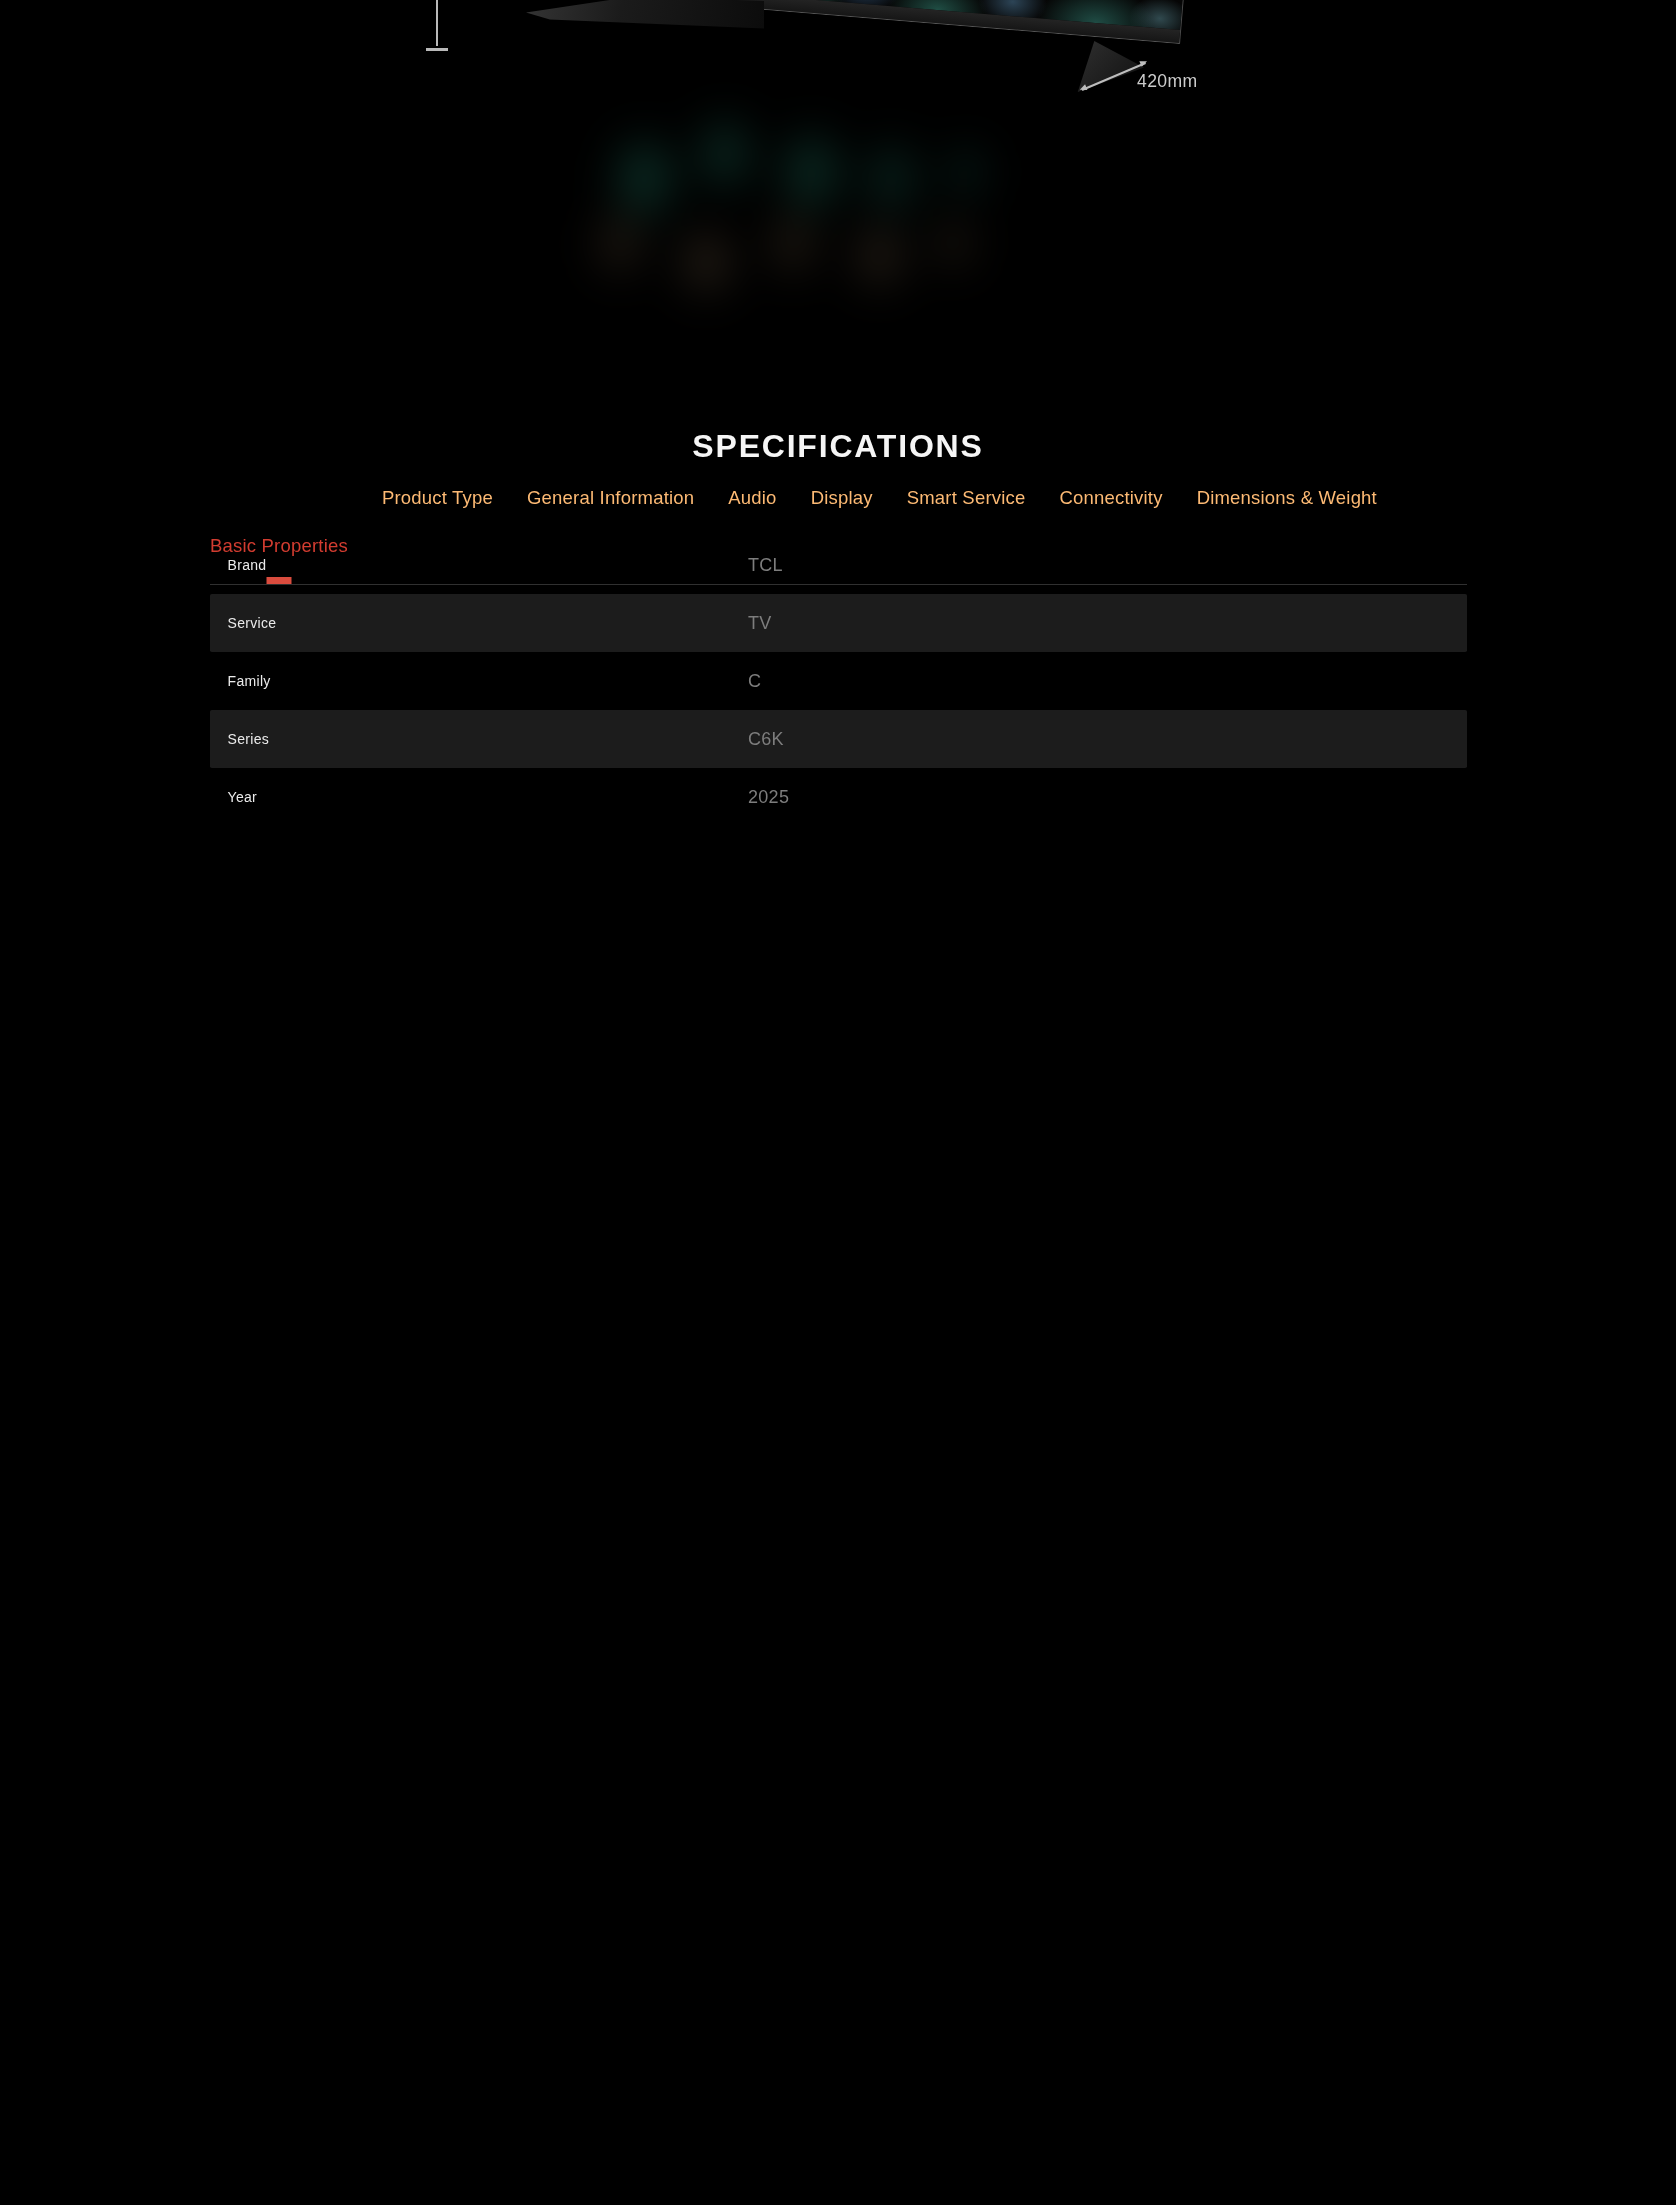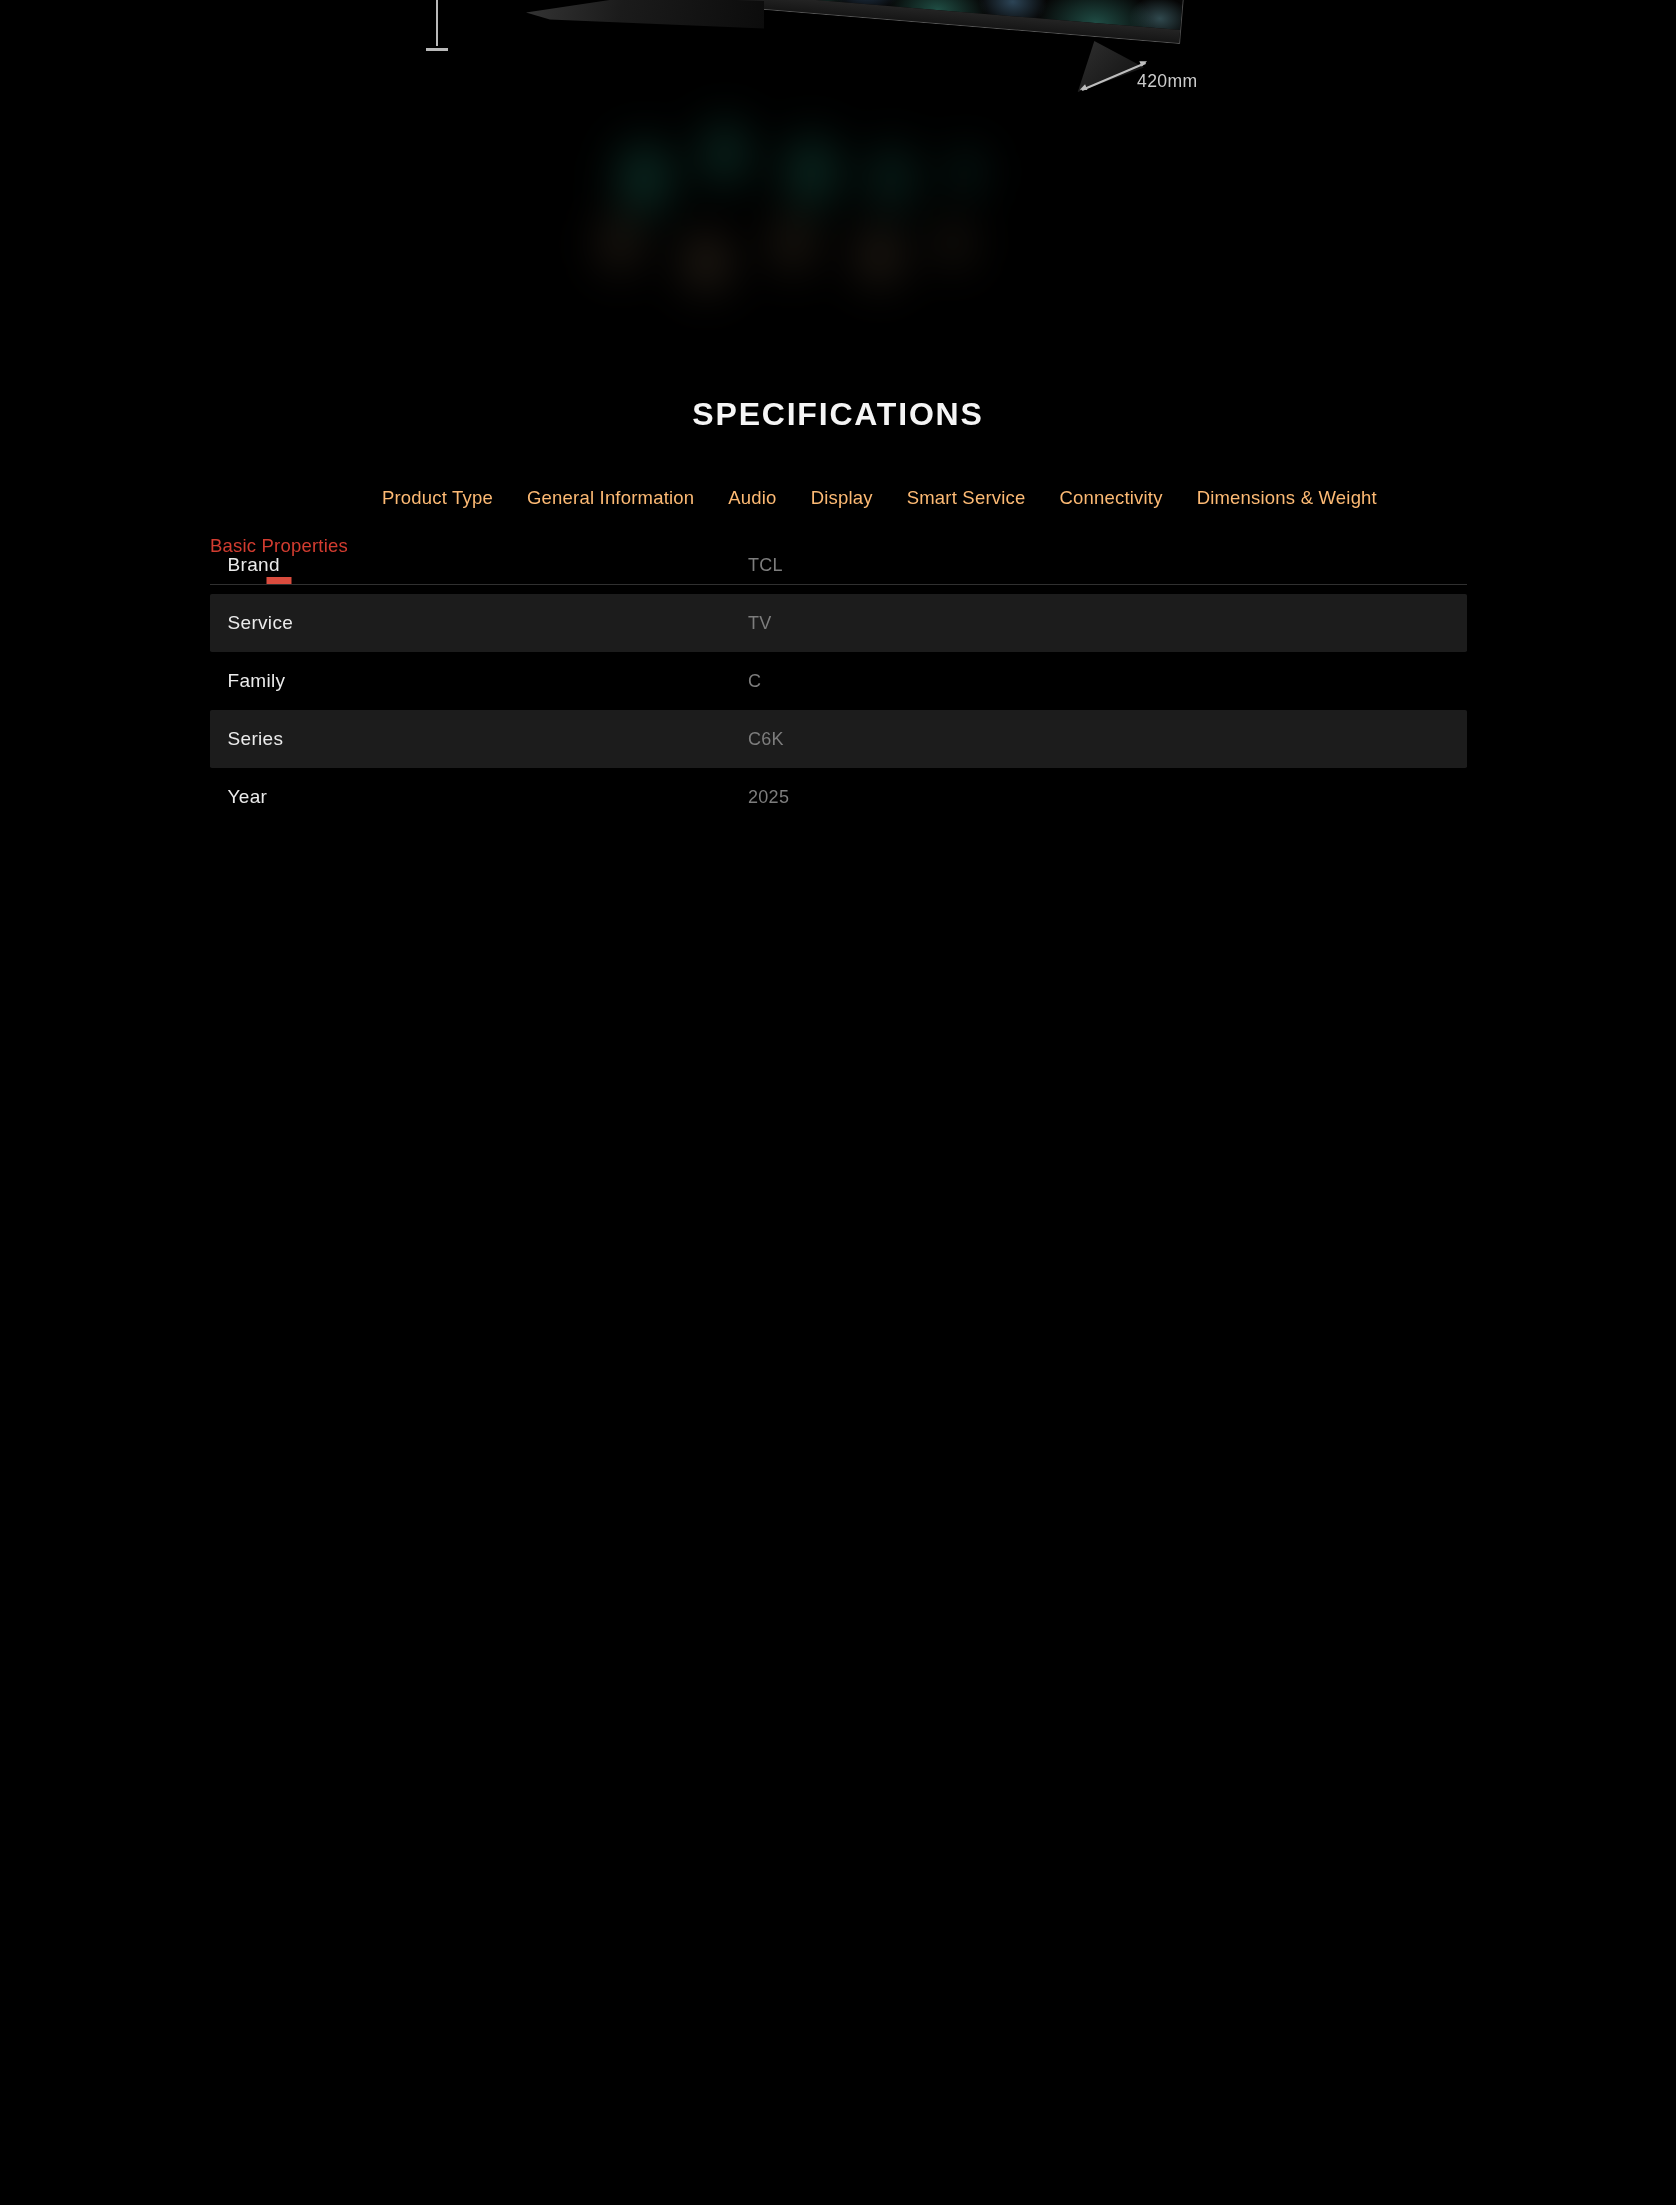--- a/index.html
+++ b/index.html
@@ -79,21 +79,21 @@
       radial-gradient(44px 53px at 72% 28%, rgba(14,56,48,0.6), rgba(0,0,0,0) 65%),
       radial-gradient(49px 62px at 16% 52%, rgba(90,72,52,0.45), rgba(0,0,0,0) 65%),
       radial-gradient(53px 66px at 30% 58%, rgba(96,78,58,0.5), rgba(0,0,0,0) 65%),
       radial-gradient(49px 62px at 44% 52%, rgba(90,72,52,0.45), rgba(0,0,0,0) 65%),
       radial-gradient(53px 66px at 58% 56%, rgba(96,78,58,0.45), rgba(0,0,0,0) 65%),
       radial-gradient(44px 53px at 70% 52%, rgba(80,66,48,0.4), rgba(0,0,0,0) 65%);
   }
 
   
   .spec-title{
-    position:absolute;left:0;top:396px;width:1676px;
+    position:absolute;left:0;top:428px;width:1676px;
     margin:0;text-align:center;
     font-size:32px;font-weight:700;letter-spacing:1.8px;color:#f5f5f5;
   }
   .tabs{
     position:absolute;left:210px;top:486px;width:1257px;
     display:flex;gap:34px;align-items:flex-start;
     padding-bottom:26.5px;
     border-bottom:0.9px solid #303030;
     box-sizing:content-box;
   }
@@ -107,21 +107,21 @@
     content:"";position:absolute;left:50%;transform:translateX(-50%);
     bottom:-26.5px;width:25px;height:6.2px;background:var(--accent-underline,#da4c3e);
   }
   .spec-table{position:absolute;left:210px;top:536px;width:1257px;}
   .spec-row{
     position:relative;height:58px;border-radius:1.8px;
     display:flex;align-items:center;
   }
   .spec-row:nth-child(even){background:var(--row-alt-bg,#1c1c1c);}
   .spec-label{
-    padding-left:17.6px;font-size:19px;color:#ebebeb;letter-spacing:0.3px;text-align:center;
+    padding-left:17.6px;font-size:14px;color:#ebebeb;letter-spacing:0.3px;text-align:center;
   }
   .spec-value{
     position:absolute;left:538px;font-size:18px;color:var(--value-color,#7d7d7d);letter-spacing:0.3px;
   }
 </style>
 </head>
 <body>
 
 <div class="hero">
   <div class="tv">

